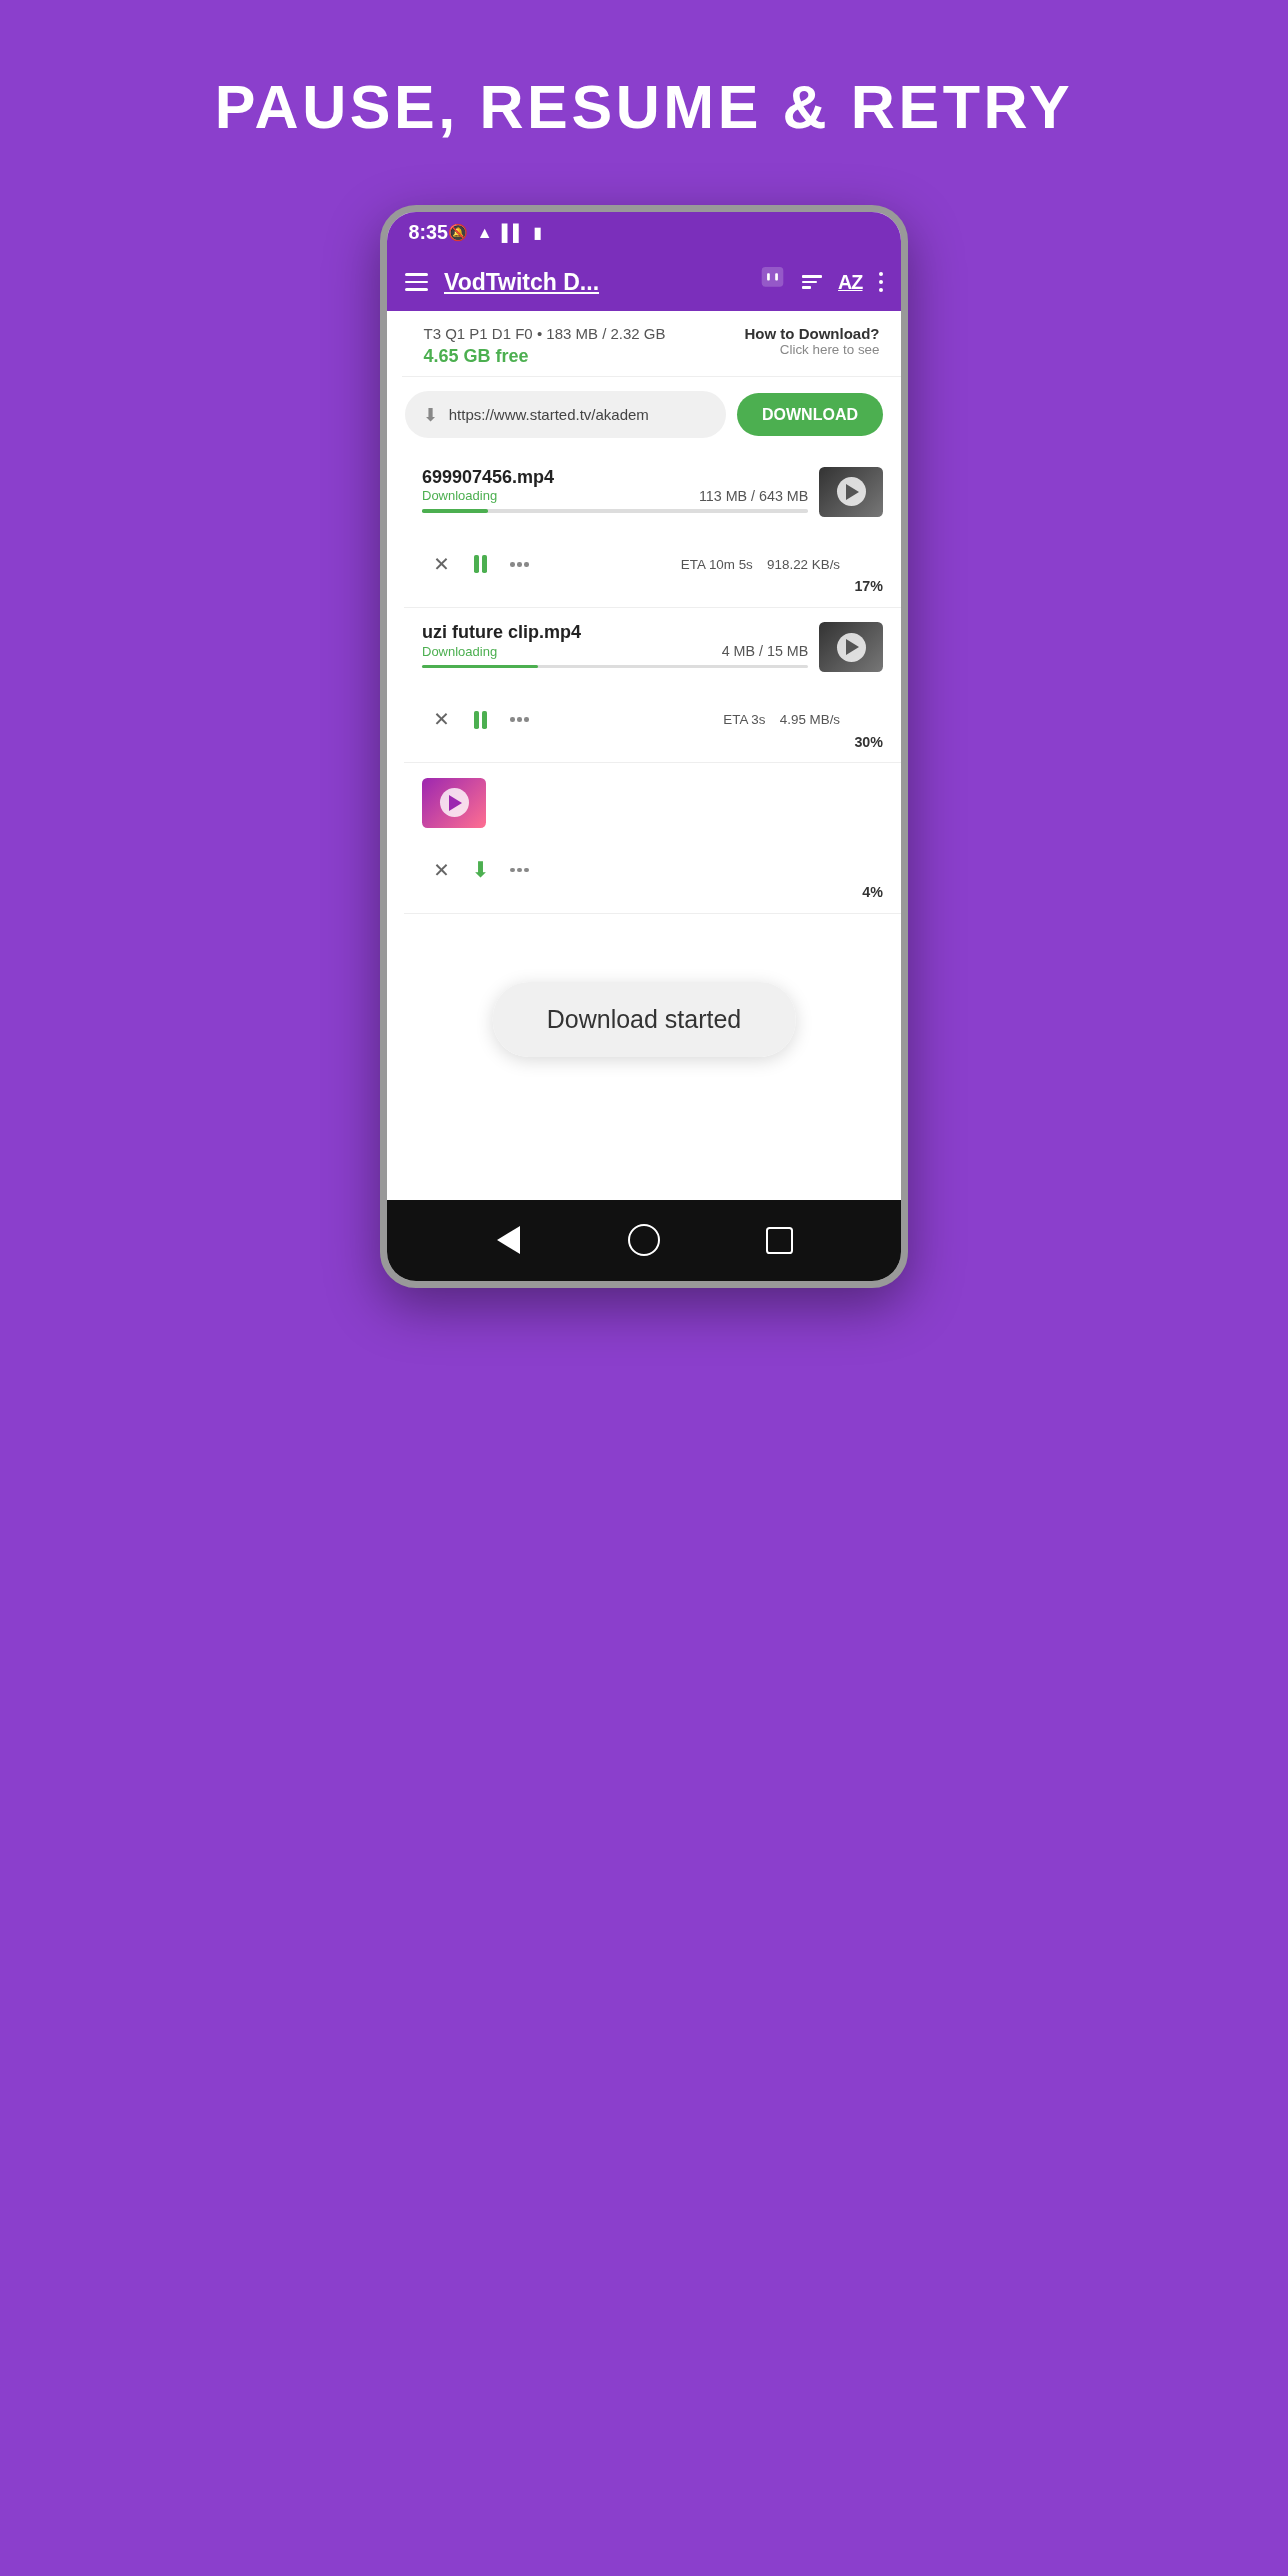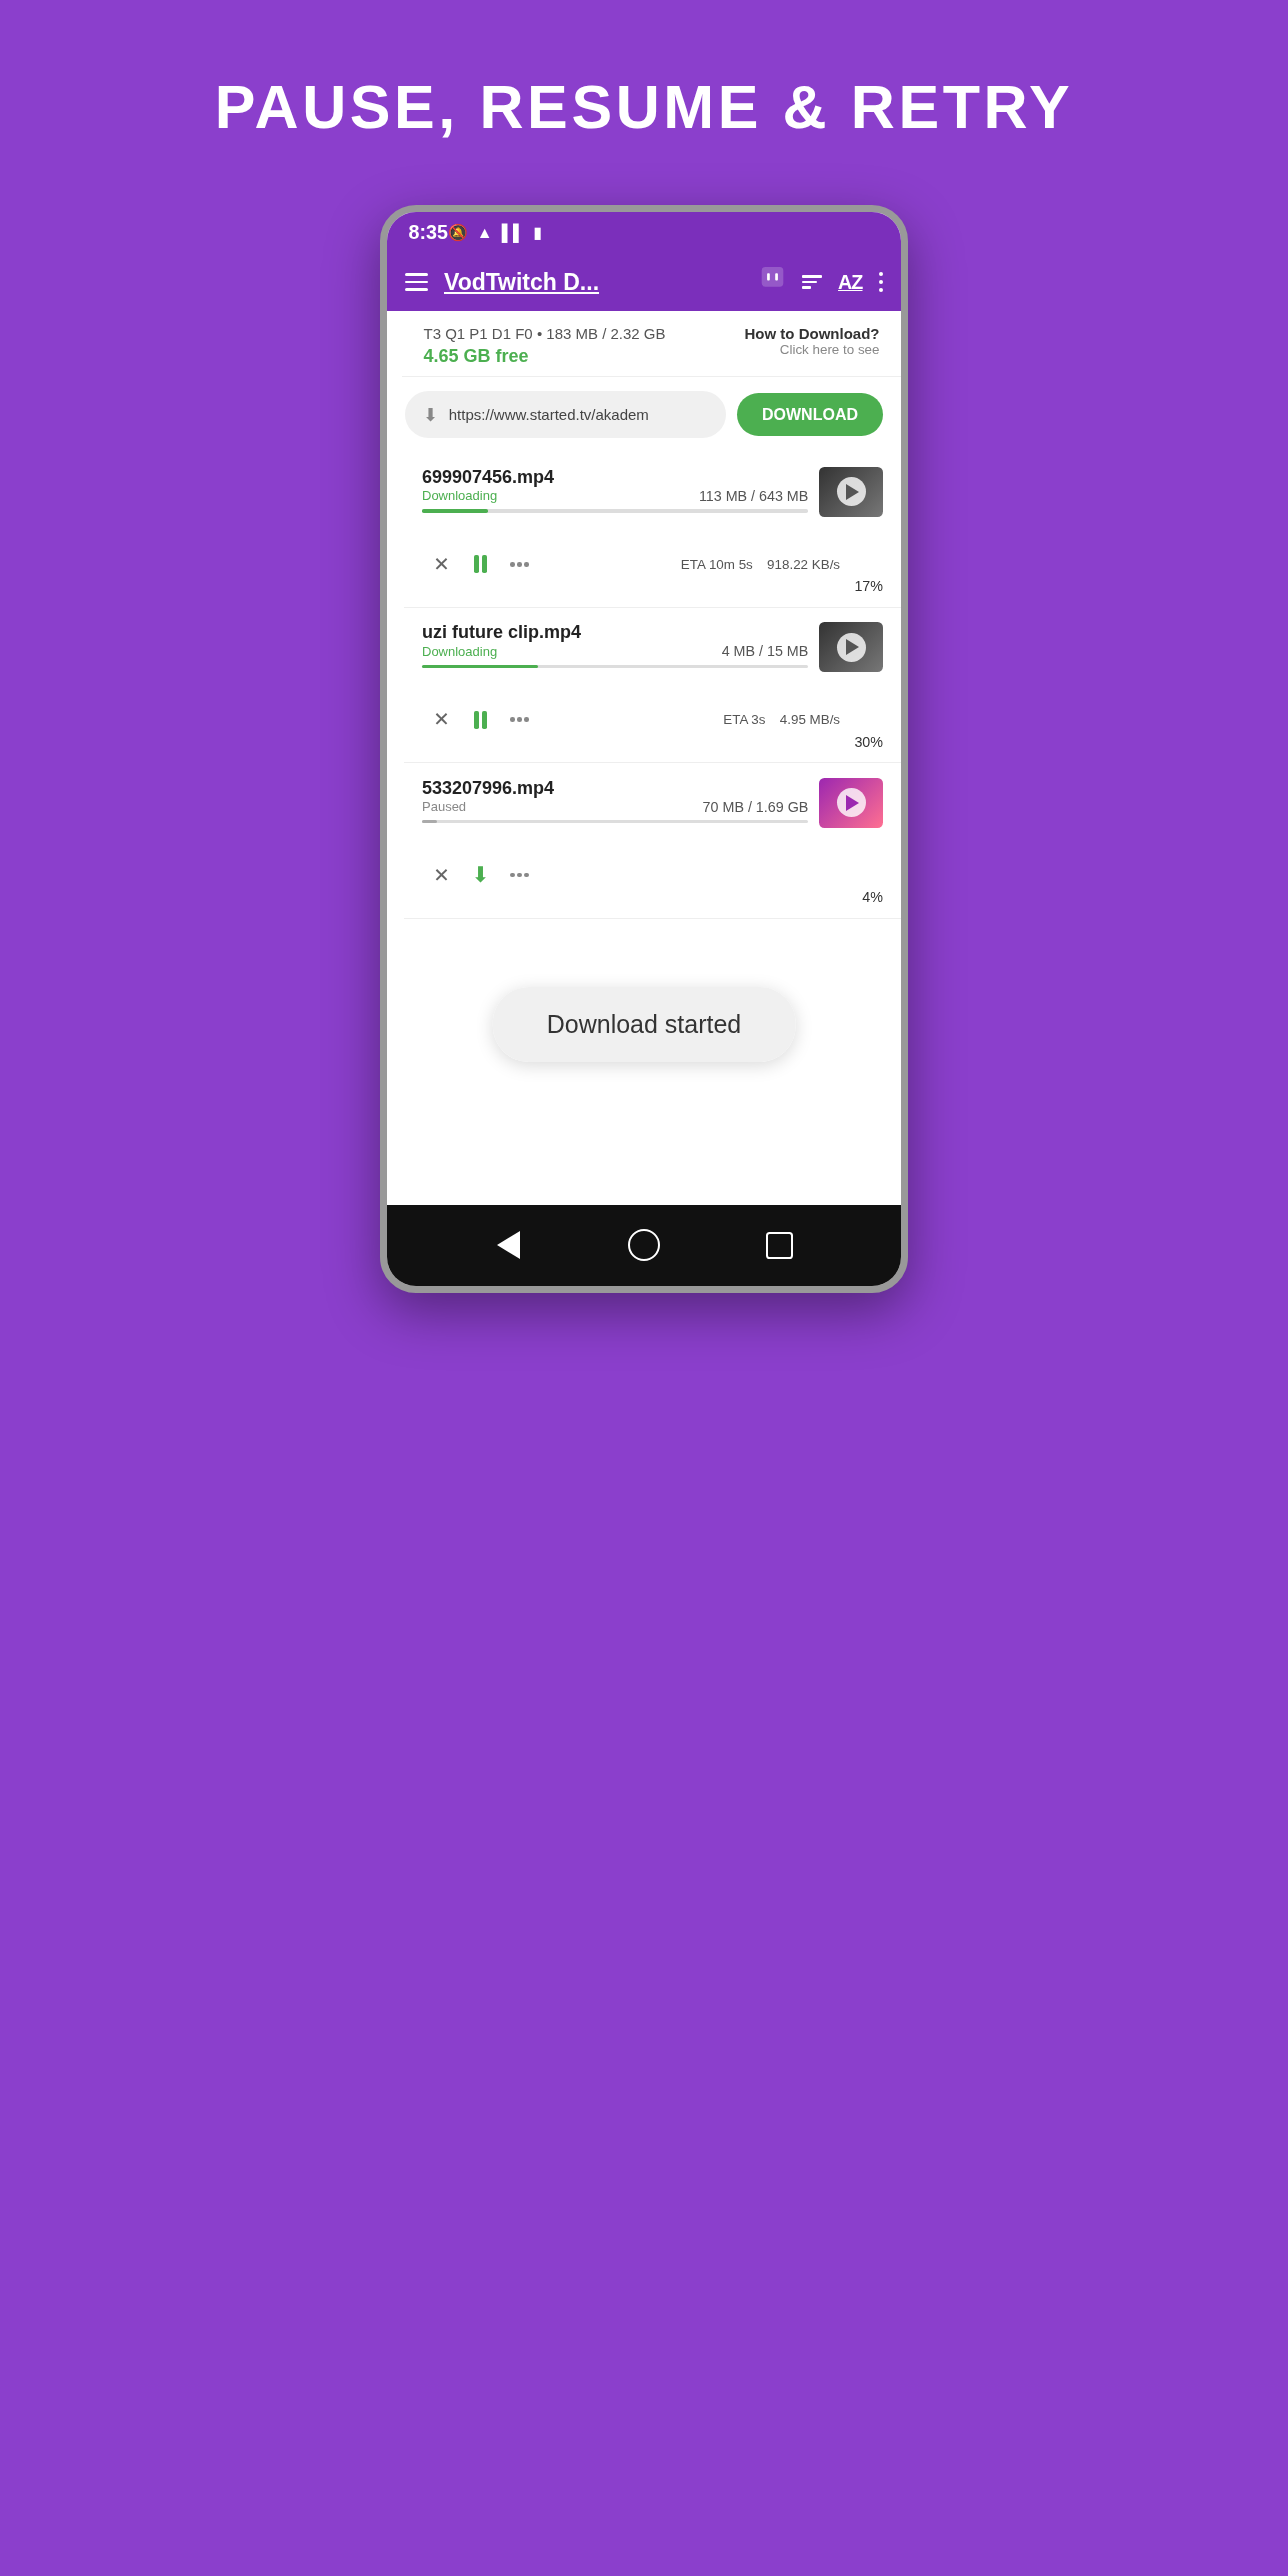--- a/index.html
+++ b/index.html
@@ -296,21 +296,21 @@
       margin-left: auto;
       font-size: 13.4px;
       color: #555;
       display: flex;
       gap: 14.3px;
       align-items: center;
     }
     .item-percent {
       font-size: 14.3px;
       color: #333;
-      font-weight: 400;
+      font-weight: 700;
       margin-top: 44px;
     }
 
     
     .empty-area {
       background: white;
       height: 286px;
     }
 
     
@@ -599,32 +599,20 @@
             <div class="item-eta">
               <span>ETA 3s</span>
               <span>4.95 MB/s</span>
               <span class="item-percent">30%</span>
             </div>
           </div>
         </div>
 
         <div class="download-item">
           <div class="item-header">
-            <div style="flex:1; margin-right:10.7px;">
-              <div class="item-name">533207996.mp4</div>
-              <div class="item-status-row">
-                <span class="item-status paused">Paused</span>
-                <span class="item-size">
-                  <span>70 MB</span> / <span>1.69 GB</span>
-                </span>
-              </div>
-              <div class="progress-track">
-                <div class="progress-fill paused" style="width:4%"></div>
-              </div>
-            </div>
             <div class="item-thumb">
               <div class="item-thumb-inner thumb-purple">
                 <div class="play-icon-circle">
                   <div class="play-triangle" style="border-left-color: #9C27B0;"></div>
                 </div>
               </div>
             </div>
           </div>
           <div class="item-controls">
             <div class="ctrl-btn">✕</div>

